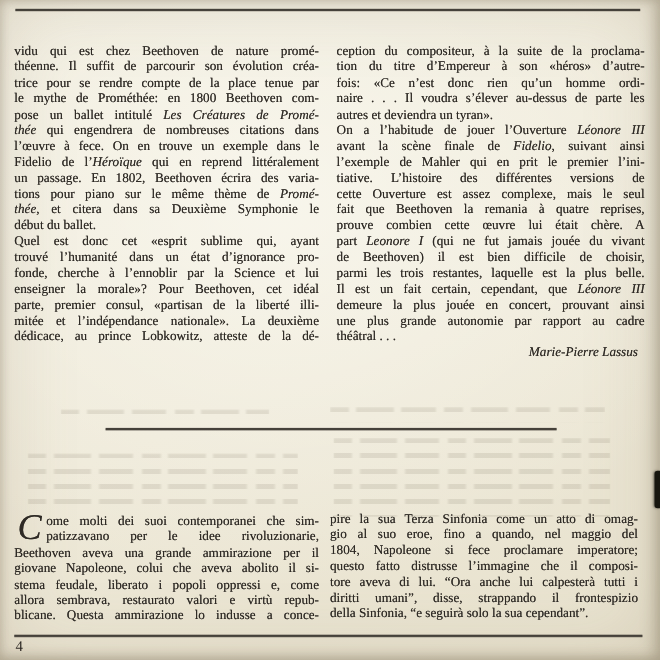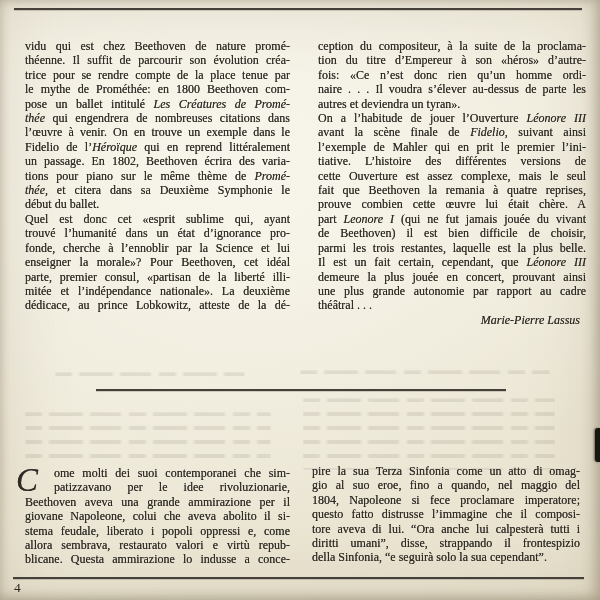--- a/index.html
+++ b/index.html
@@ -33,21 +33,21 @@
     position: absolute;
     font-size: 12px;
     line-height: 14.4px;
     text-shadow: 0 0 0.4px rgba(46,42,37,0.75);
   }
   .col-french-left  { left: 13px;  top: 39px;  width: 277px; }
   .col-french-right { left: 306px; top: 39px;  width: 280px; }
   .col-italian-left  { left: 13px;  top: 466px; width: 277px; }
   .col-italian-right { left: 300px; top: 464px; width: 280px; }
 
-  .line { text-align: justify; text-align-last: justify; white-space: normal; margin-left: 12px; }
+  .line { text-align: justify; text-align-last: justify; white-space: normal; }
   .line.align-left  { text-align-last: left; }
   .line.align-right { text-align-last: right; padding-right: 6px; }
   .line.indent { padding-left: 29px; }
 
   .drop-cap {
     position: absolute;
     left: 3px; top: 0px;
     font-style: italic;
     font-size: 33px;
     line-height: 28px;
@@ -92,21 +92,21 @@
 
   <div class="rule rule-top"></div>
 
   <div class="col col-french-left">
       <div class="line"><span>vidu qui est chez Beethoven de nature promé-</span></div>
       <div class="line"><span>théenne. Il suffit de parcourir son évolution créa-</span></div>
       <div class="line"><span>trice pour se rendre compte de la place tenue par</span></div>
       <div class="line"><span>le mythe de Prométhée: en 1800 Beethoven com-</span></div>
       <div class="line"><span>pose un ballet intitulé </span><i>Les Créatures de Promé-</i></div>
       <div class="line"><i>thée</i><span> qui engendrera de nombreuses citations dans</span></div>
-      <div class="line"><span>l’œuvre à venir. On en trouve un exemple dans le</span></div>
+      <div class="line"><span>l’œuvre à fece. On en trouve un exemple dans le</span></div>
       <div class="line"><span>Fidelio de l’</span><i>Héroïque</i><span> qui en reprend littéralement</span></div>
       <div class="line"><span>un passage. En 1802, Beethoven écrira des varia-</span></div>
       <div class="line"><span>tions pour piano sur le même thème de </span><i>Promé-</i></div>
       <div class="line"><i>thée</i><span>, et citera dans sa Deuxième Symphonie le</span></div>
       <div class="line align-left"><span>début du ballet.</span></div>
       <div class="line"><span>Quel est donc cet «esprit sublime qui, ayant</span></div>
       <div class="line"><span>trouvé l’humanité dans un état d’ignorance pro-</span></div>
       <div class="line"><span>fonde, cherche à l’ennoblir par la Science et lui</span></div>
       <div class="line"><span>enseigner la morale»? Pour Beethoven, cet idéal</span></div>
       <div class="line"><span>parte, premier consul, «partisan de la liberté illi-</span></div>

